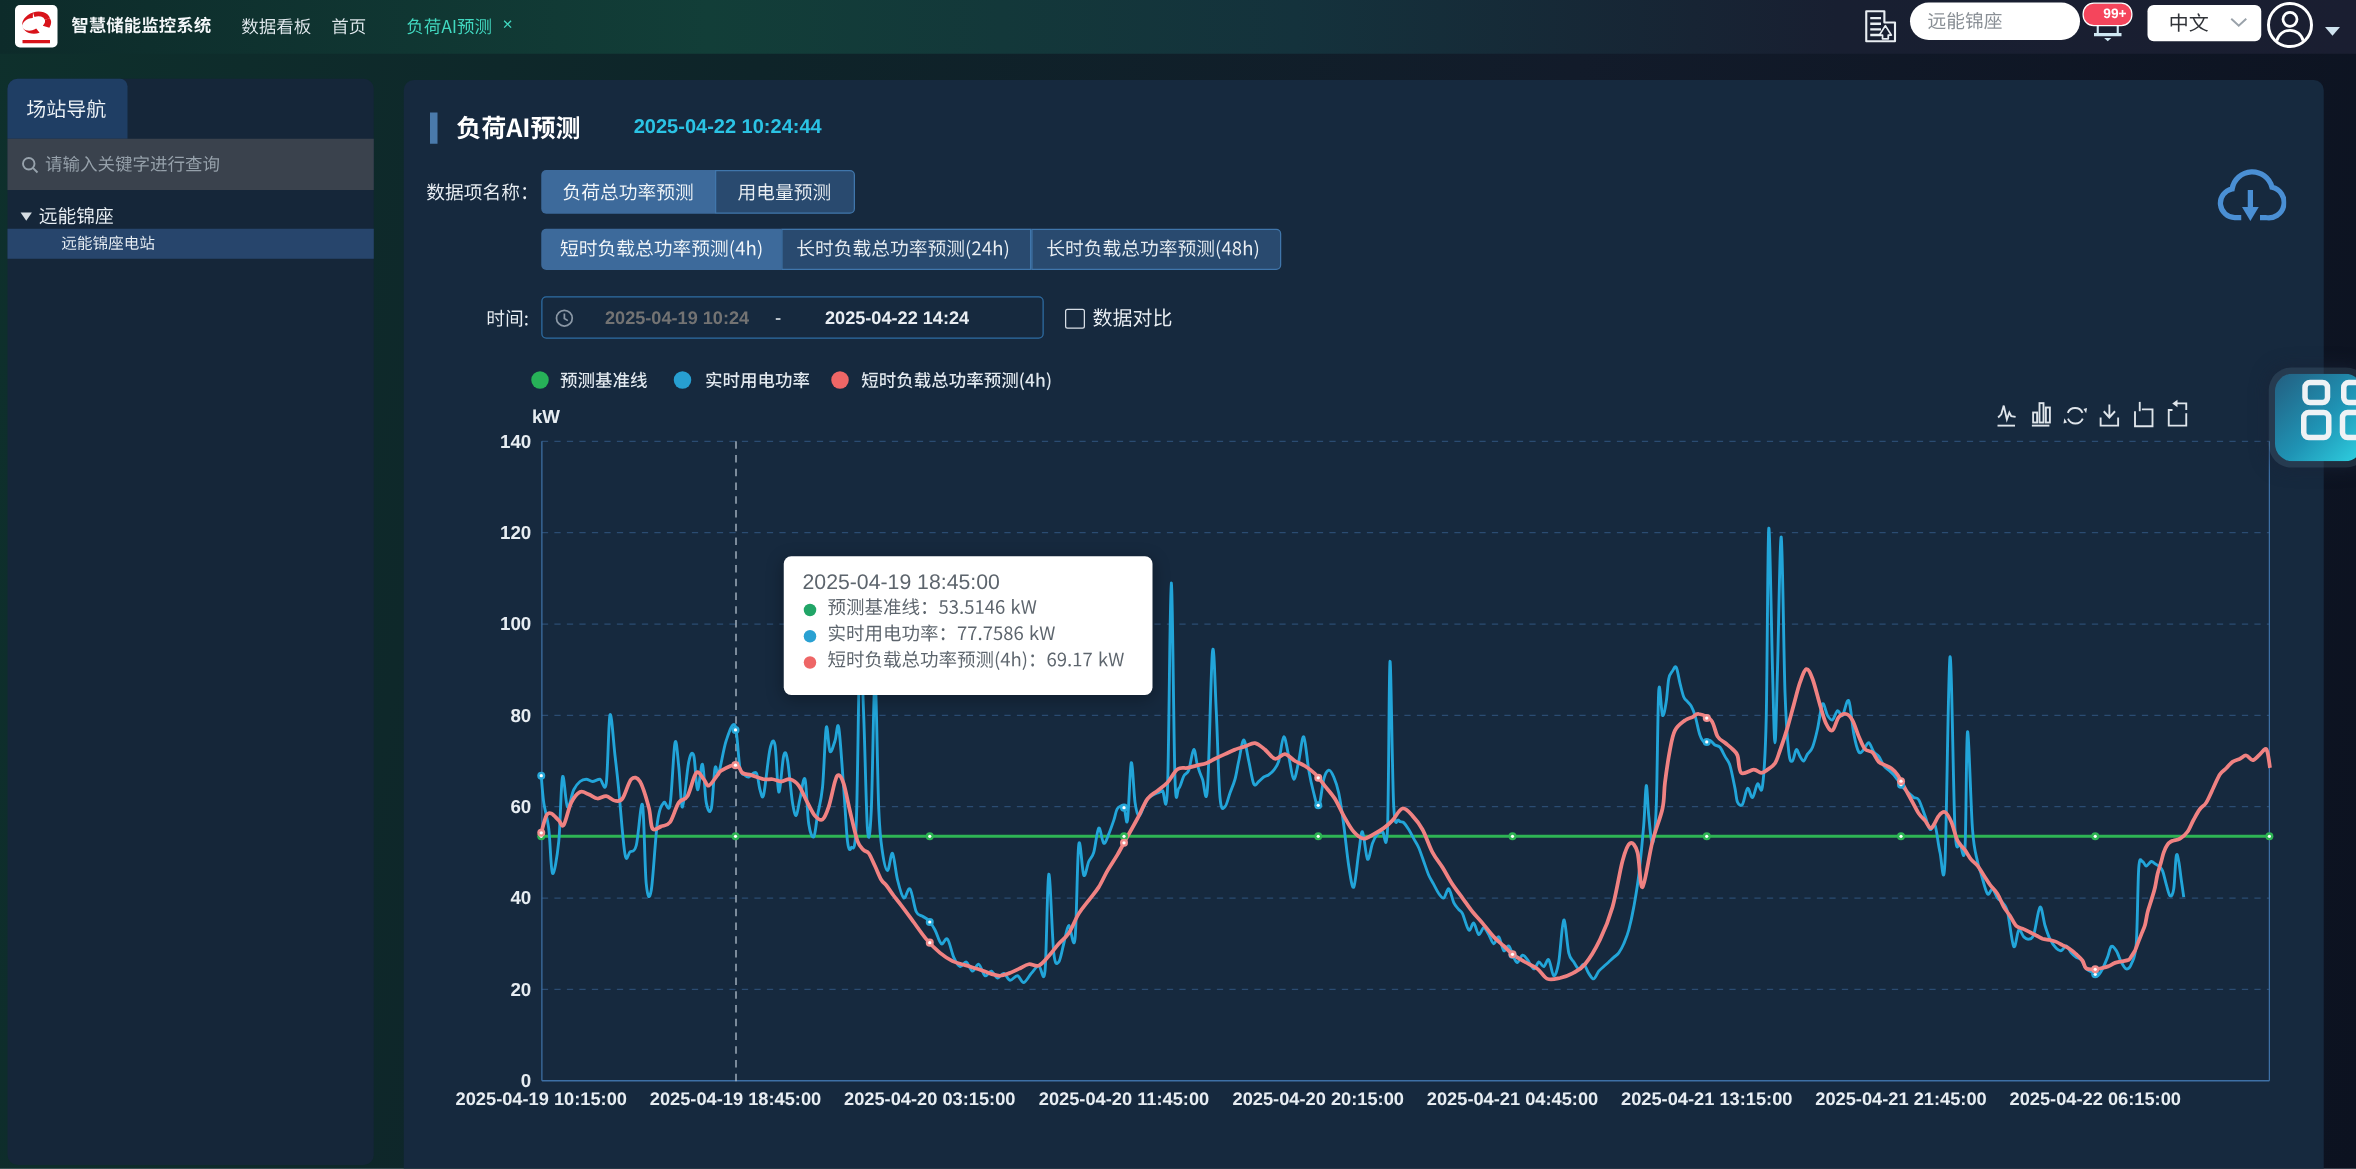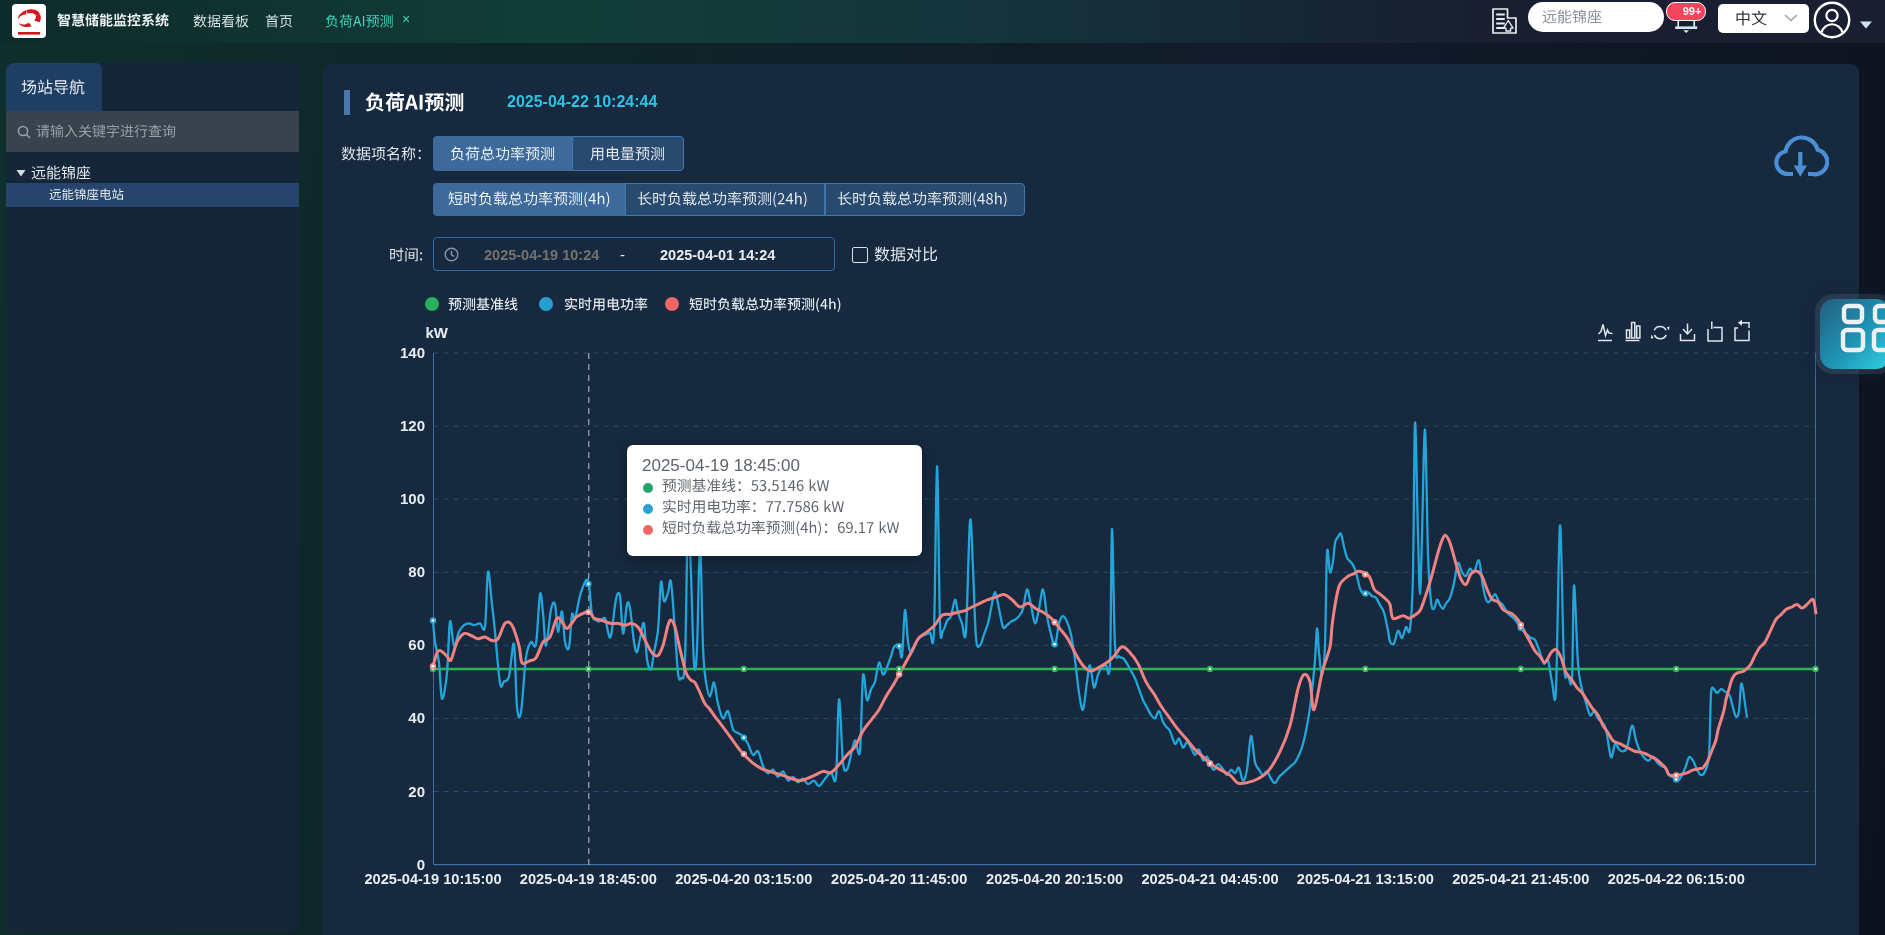--- a/index.html
+++ b/index.html
@@ -118,21 +118,21 @@
 <svg style="position:absolute;left:389px;top:247px;overflow:visible" width="36" height="18" viewBox="0 0 36 18">
     <path transform="translate(0,13.2)" d="M7.1 -6.8C7.9 -5.6 8.9 -4.0 9.4 -3.1L10.4 -3.7C9.9 -4.6 8.8 -6.1 8.0 -7.3ZM4.9 -6.0V-2.6H2.3V-6.0ZM4.9 -7.0H2.3V-10.3H4.9ZM1.2 -11.3V-0.4H2.3V-1.6H5.9V-11.3ZM11.5 -12.5V-9.6H6.6V-8.5H11.5V-0.5C11.5 -0.2 11.3 -0.1 11.0 -0.1C10.7 -0.1 9.6 -0.1 8.4 -0.1C8.6 0.2 8.8 0.7 8.8 1.1C10.3 1.1 11.3 1.0 11.8 0.8C12.4 0.7 12.6 0.3 12.6 -0.5V-8.5H14.4V-9.6H12.6V-12.5Z M16.4 -9.2V1.2H17.5V-9.2ZM16.6 -11.9C17.3 -11.2 18.1 -10.3 18.4 -9.7L19.3 -10.3C19.0 -10.9 18.2 -11.8 17.5 -12.4ZM20.7 -4.4H24.3V-2.4H20.7ZM20.7 -7.4H24.3V-5.4H20.7ZM19.7 -8.3V-1.5H25.4V-8.3ZM20.3 -11.8V-10.7H27.5V-0.2C27.5 0.0 27.5 0.1 27.3 0.1C27.1 0.1 26.5 0.1 25.8 0.1C26.0 0.4 26.1 0.9 26.2 1.1C27.1 1.1 27.8 1.1 28.2 0.9C28.6 0.8 28.7 0.5 28.7 -0.2V-11.8Z M32.1 -5.8C32.6 -5.8 33.1 -6.3 33.1 -6.9C33.1 -7.5 32.6 -7.9 32.1 -7.9C31.5 -7.9 31.1 -7.5 31.1 -6.9C31.1 -6.3 31.5 -5.8 32.1 -5.8ZM32.1 0.2C32.6 0.2 33.1 -0.2 33.1 -0.8C33.1 -1.5 32.6 -1.9 32.1 -1.9C31.5 -1.9 31.1 -1.5 31.1 -0.8C31.1 -0.2 31.5 0.2 32.1 0.2Z" fill="#e9eef3"></path>
   </svg>
 <div class="abs" style="left:433px;top:237px;width:402px;height:34px;border:1px solid #2e6da4;border-radius:4px;box-sizing:border-box;"></div>
 <svg class="abs" style="left:444px;top:247px" width="15" height="15" viewBox="0 0 15 15">
 <circle cx="7.5" cy="7.5" r="6.3" fill="none" stroke="#8a97a5" stroke-width="1.4"></circle>
 <path d="M7.5 3.8 V7.8 L10.3 9.5" fill="none" stroke="#8a97a5" stroke-width="1.4"></path>
   </svg>
 <div class="abs" style="left:484px;top:247px;width:140px;color:#737373;font-size:14.5px;font-weight:bold;">2025-04-19 10:24</div>
 <div class="abs" style="left:620px;top:246px;color:#e9eef3;font-size:15px;">-</div>
-<div class="abs" style="left:660px;top:247px;width:140px;color:#e9eef3;font-size:14.5px;font-weight:bold;">2025-04-01 14:24</div>
+<div class="abs" style="left:660px;top:247px;width:140px;color:#e9eef3;font-size:14.5px;font-weight:bold;">2025-04-22 14:24</div>
 <div class="abs" style="left:852px;top:247px;width:14px;height:14px;border:1.5px solid #d7dee6;border-radius:2px;"></div>
 <svg style="position:absolute;left:874px;top:246px;overflow:visible" width="66" height="19" viewBox="0 0 66 19">
     <path transform="translate(0,14.1)" d="M7.1 -13.1C6.8 -12.5 6.3 -11.6 5.9 -11.0L6.7 -10.6C7.1 -11.2 7.6 -12.0 8.1 -12.7ZM1.4 -12.7C1.8 -12.0 2.3 -11.1 2.4 -10.6L3.3 -11.0C3.2 -11.6 2.7 -12.4 2.3 -13.0ZM6.6 -4.2C6.2 -3.3 5.7 -2.6 5.1 -2.0C4.5 -2.3 3.8 -2.6 3.2 -2.9C3.5 -3.3 3.7 -3.7 4.0 -4.2ZM1.8 -2.4C2.5 -2.1 3.4 -1.7 4.2 -1.3C3.2 -0.6 2.0 -0.1 0.7 0.2C0.9 0.4 1.1 0.9 1.2 1.2C2.7 0.8 4.1 0.1 5.2 -0.8C5.7 -0.5 6.2 -0.2 6.6 0.1L7.4 -0.7C7.0 -0.9 6.5 -1.2 6.0 -1.5C6.8 -2.4 7.5 -3.6 7.9 -4.9L7.3 -5.2L7.1 -5.2H4.4L4.8 -6.0L3.7 -6.2C3.6 -5.9 3.5 -5.5 3.3 -5.2H1.1V-4.2H2.8C2.5 -3.5 2.1 -2.9 1.8 -2.4ZM4.1 -13.5V-10.5H0.8V-9.5H3.7C3.0 -8.4 1.7 -7.4 0.6 -7.0C0.9 -6.7 1.1 -6.3 1.3 -6.0C2.3 -6.6 3.3 -7.5 4.1 -8.4V-6.5H5.2V-8.6C6.0 -8.1 7.0 -7.3 7.4 -7.0L8.0 -7.8C7.7 -8.1 6.3 -9.0 5.5 -9.5H8.5V-10.5H5.2V-13.5ZM10.1 -13.3C9.7 -10.5 8.9 -7.8 7.7 -6.1C8.0 -6.0 8.4 -5.6 8.6 -5.4C9.0 -6.0 9.4 -6.7 9.7 -7.5C10.0 -5.9 10.5 -4.4 11.1 -3.2C10.2 -1.7 9.0 -0.5 7.2 0.4C7.4 0.6 7.8 1.1 7.9 1.3C9.5 0.4 10.8 -0.7 11.7 -2.1C12.5 -0.7 13.5 0.4 14.7 1.1C14.9 0.8 15.3 0.4 15.6 0.2C14.2 -0.5 13.2 -1.7 12.3 -3.2C13.2 -4.8 13.7 -6.8 14.1 -9.2H15.2V-10.3H10.6C10.8 -11.2 11.0 -12.2 11.2 -13.1ZM12.9 -9.2C12.7 -7.4 12.3 -5.8 11.7 -4.4C11.1 -5.9 10.7 -7.5 10.4 -9.2Z M23.7 -3.8V1.3H24.8V0.6H29.7V1.2H30.8V-3.8H27.7V-5.8H31.3V-6.8H27.7V-8.6H30.8V-12.7H22.3V-7.9C22.3 -5.4 22.2 -1.9 20.5 0.6C20.8 0.7 21.3 1.1 21.5 1.3C22.8 -0.7 23.3 -3.4 23.4 -5.8H26.6V-3.8ZM23.5 -11.7H29.6V-9.6H23.5ZM23.5 -8.6H26.6V-6.8H23.5L23.5 -7.9ZM24.8 -0.4V-2.8H29.7V-0.4ZM18.7 -13.4V-10.2H16.7V-9.1H18.7V-5.6C17.8 -5.3 17.1 -5.1 16.5 -4.9L16.8 -3.8L18.7 -4.4V-0.2C18.7 0.0 18.6 0.1 18.4 0.1C18.2 0.1 17.6 0.1 16.9 0.1C17.0 0.4 17.2 0.9 17.2 1.2C18.2 1.2 18.9 1.1 19.2 0.9C19.6 0.8 19.8 0.4 19.8 -0.2V-4.7L21.6 -5.3L21.5 -6.4L19.8 -5.9V-9.1H21.6V-10.2H19.8V-13.4Z M40.0 -6.3C40.8 -5.2 41.5 -3.6 41.8 -2.7L42.8 -3.2C42.6 -4.2 41.8 -5.6 41.0 -6.8ZM33.5 -7.2C34.4 -6.4 35.5 -5.3 36.4 -4.3C35.4 -2.2 34.2 -0.7 32.7 0.3C33.0 0.5 33.4 1.0 33.6 1.2C35.0 0.2 36.3 -1.3 37.3 -3.2C38.0 -2.4 38.6 -1.5 39.0 -0.8L39.9 -1.7C39.5 -2.5 38.7 -3.5 37.8 -4.5C38.6 -6.3 39.1 -8.5 39.4 -11.1L38.6 -11.3L38.4 -11.3H33.1V-10.2H38.0C37.8 -8.4 37.4 -6.9 36.9 -5.5C36.1 -6.4 35.2 -7.2 34.3 -8.0ZM44.2 -13.4V-9.6H39.7V-8.4H44.2V-0.4C44.2 -0.1 44.1 0.0 43.9 0.0C43.6 0.0 42.7 0.0 41.7 0.0C41.8 0.4 42.0 0.9 42.1 1.3C43.4 1.3 44.3 1.2 44.7 1.0C45.2 0.8 45.4 0.4 45.4 -0.4V-8.4H47.3V-9.6H45.4V-13.4Z M50.0 1.2C50.4 0.9 51.0 0.6 55.3 -0.8C55.3 -1.1 55.2 -1.6 55.3 -2.0L51.3 -0.8V-7.3H55.3V-8.5H51.3V-13.3H50.1V-1.1C50.1 -0.4 49.7 -0.0 49.4 0.1C49.6 0.4 49.9 0.9 50.0 1.2ZM56.5 -13.4V-1.4C56.5 0.4 57.0 0.9 58.5 0.9C58.8 0.9 60.7 0.9 61.0 0.9C62.6 0.9 62.9 -0.2 63.1 -3.4C62.7 -3.5 62.2 -3.8 61.9 -4.0C61.8 -1.0 61.7 -0.3 60.9 -0.3C60.5 -0.3 59.0 -0.3 58.6 -0.3C57.9 -0.3 57.8 -0.4 57.8 -1.4V-6.0C59.6 -7.0 61.5 -8.3 62.8 -9.4L61.8 -10.5C60.9 -9.5 59.3 -8.3 57.8 -7.3V-13.4Z" fill="#e9eef3"></path>
   </svg>
 <div class="abs" style="left:425px;top:297px;width:14px;height:14px;border-radius:7px;background:#27b158;"></div>
 <svg style="position:absolute;left:448px;top:297px;overflow:visible" width="72" height="17" viewBox="0 0 72 17">
     <path transform="translate(0,12.3)" d="M9.3 -6.8V-4.1C9.3 -2.7 8.9 -0.9 5.7 0.2C6.0 0.4 6.3 0.8 6.5 1.1C10.0 -0.2 10.5 -2.3 10.5 -4.1V-6.8ZM10.1 -1.1C11.0 -0.4 12.1 0.6 12.6 1.2L13.5 0.3C13.0 -0.3 11.8 -1.2 11.0 -1.9ZM1.1 -8.3C1.9 -7.9 2.9 -7.2 3.6 -6.6H0.5V-5.4H2.7V-0.3C2.7 -0.2 2.6 -0.1 2.4 -0.1C2.2 -0.1 1.6 -0.1 0.9 -0.1C1.1 0.2 1.3 0.8 1.3 1.1C2.3 1.1 2.9 1.1 3.4 0.9C3.8 0.7 3.9 0.4 3.9 -0.3V-5.4H5.1C4.9 -4.7 4.7 -4.0 4.5 -3.5L5.5 -3.3C5.9 -4.1 6.3 -5.3 6.6 -6.5L5.8 -6.7L5.6 -6.6H4.8L5.1 -7.0C4.8 -7.3 4.4 -7.6 3.9 -7.9C4.7 -8.6 5.6 -9.7 6.2 -10.7L5.4 -11.2L5.2 -11.2H0.8V-10.0H4.3C3.9 -9.5 3.4 -8.9 3.0 -8.5L1.8 -9.2ZM6.9 -8.8V-2.1H8.2V-7.6H11.7V-2.2H13.0V-8.8H10.3L10.7 -10.1H13.5V-11.2H6.4V-10.1H9.3C9.2 -9.7 9.1 -9.2 9.0 -8.8Z M20.8 -1.2C21.5 -0.5 22.3 0.5 22.6 1.1L23.5 0.5C23.1 -0.1 22.3 -1.0 21.6 -1.7ZM18.3 -11.0V-2.1H19.3V-10.1H22.1V-2.1H23.2V-11.0ZM26.0 -11.6V-0.2C26.0 -0.0 25.9 0.0 25.7 0.0C25.5 0.0 24.9 0.1 24.1 0.0C24.3 0.4 24.5 0.8 24.5 1.1C25.5 1.1 26.1 1.1 26.5 0.9C26.9 0.7 27.1 0.4 27.1 -0.3V-11.6ZM24.1 -10.5V-2.1H25.1V-10.5ZM20.2 -9.2V-4.0C20.2 -2.4 19.9 -0.7 17.7 0.4C17.8 0.5 18.1 1.0 18.3 1.2C20.8 -0.0 21.2 -2.2 21.2 -4.0V-9.2ZM15.1 -10.7C15.8 -10.3 16.8 -9.6 17.3 -9.2L18.1 -10.3C17.6 -10.7 16.6 -11.3 15.8 -11.7ZM14.5 -7.0C15.2 -6.5 16.3 -5.9 16.8 -5.5L17.6 -6.6C17.0 -7.0 16.0 -7.5 15.2 -7.9ZM14.7 0.3 15.9 1.0C16.5 -0.3 17.2 -2.0 17.7 -3.5L16.6 -4.2C16.0 -2.6 15.3 -0.8 14.7 0.3Z M34.3 -3.7V-2.6H31.7C32.2 -3.1 32.6 -3.5 33.0 -4.0H37.2C38.0 -2.8 39.4 -1.7 40.7 -1.1C40.9 -1.4 41.3 -1.9 41.6 -2.1C40.5 -2.5 39.4 -3.2 38.6 -4.0H41.4V-5.1H38.8V-9.5H40.8V-10.6H38.8V-11.8H37.4V-10.6H32.6V-11.8H31.3V-10.6H29.2V-9.5H31.3V-5.1H28.6V-4.0H31.5C30.7 -3.1 29.5 -2.4 28.4 -1.9C28.7 -1.7 29.1 -1.2 29.3 -0.9C30.1 -1.3 30.9 -1.8 31.6 -2.5V-1.5H34.3V-0.3H29.7V0.8H40.4V-0.3H35.6V-1.5H38.4V-2.6H35.6V-3.7ZM32.6 -9.5H37.4V-8.7H32.6ZM32.6 -7.8H37.4V-6.9H32.6ZM32.6 -6.0H37.4V-5.1H32.6Z M42.6 -10.7C43.2 -9.7 44.0 -8.3 44.4 -7.4L45.7 -8.0C45.3 -8.9 44.4 -10.2 43.8 -11.2ZM42.6 -0.1 44.0 0.5C44.6 -0.8 45.3 -2.6 45.9 -4.2L44.7 -4.8C44.1 -3.1 43.2 -1.2 42.6 -0.1ZM48.2 -5.4H51.0V-3.8H48.2ZM48.2 -6.6V-8.2H51.0V-6.6ZM50.5 -11.2C50.8 -10.7 51.2 -9.9 51.5 -9.4H48.6C48.9 -10.0 49.1 -10.7 49.4 -11.4L48.2 -11.7C47.5 -9.5 46.3 -7.4 44.8 -6.1C45.1 -5.9 45.6 -5.4 45.8 -5.1C46.2 -5.6 46.6 -6.0 47.0 -6.6V1.2H48.2V0.2H55.4V-1.0H52.3V-2.6H54.9V-3.8H52.3V-5.4H54.9V-6.6H52.3V-8.2H55.2V-9.4H51.9L52.7 -9.8C52.5 -10.3 52.0 -11.1 51.6 -11.7ZM48.2 -2.6H51.0V-1.0H48.2Z M56.7 -0.9 57.0 0.4C58.3 -0.0 60.0 -0.6 61.6 -1.1L61.4 -2.2C59.7 -1.7 57.9 -1.1 56.7 -0.9ZM65.9 -10.9C66.5 -10.6 67.4 -10.0 67.8 -9.6L68.6 -10.4C68.1 -10.8 67.3 -11.3 66.6 -11.6ZM57.0 -5.9C57.2 -6.0 57.6 -6.0 59.1 -6.2C58.5 -5.4 58.0 -4.8 57.8 -4.6C57.3 -4.0 57.0 -3.7 56.7 -3.7C56.9 -3.3 57.0 -2.7 57.1 -2.5C57.4 -2.7 57.9 -2.8 61.4 -3.5C61.4 -3.8 61.4 -4.3 61.4 -4.6L58.9 -4.2C59.9 -5.4 60.9 -6.8 61.8 -8.2L60.7 -8.9C60.4 -8.4 60.1 -7.9 59.8 -7.4L58.3 -7.3C59.1 -8.4 59.9 -9.8 60.5 -11.2L59.2 -11.8C58.7 -10.2 57.7 -8.4 57.4 -7.9C57.1 -7.5 56.9 -7.2 56.6 -7.1C56.7 -6.7 57.0 -6.1 57.0 -5.9ZM68.3 -4.9C67.8 -4.1 67.1 -3.4 66.3 -2.7C66.2 -3.4 66.0 -4.2 65.9 -5.0L69.3 -5.7L69.1 -6.8L65.7 -6.2C65.6 -6.7 65.6 -7.3 65.5 -7.8L68.9 -8.3L68.7 -9.5L65.5 -9.0C65.4 -9.9 65.4 -10.9 65.4 -11.9H64.1C64.1 -10.8 64.1 -9.8 64.2 -8.8L62.0 -8.5L62.3 -7.3L64.3 -7.6C64.3 -7.1 64.4 -6.5 64.4 -6.0L61.8 -5.5L62.0 -4.3L64.6 -4.8C64.8 -3.7 65.0 -2.8 65.2 -1.9C64.0 -1.2 62.7 -0.6 61.3 -0.1C61.6 0.2 61.9 0.6 62.1 1.0C63.4 0.5 64.6 -0.1 65.7 -0.8C66.2 0.4 67.0 1.1 67.9 1.1C69.0 1.1 69.3 0.7 69.6 -0.9C69.3 -1.1 68.9 -1.4 68.6 -1.7C68.5 -0.5 68.4 -0.1 68.1 -0.1C67.6 -0.1 67.1 -0.6 66.7 -1.5C67.8 -2.4 68.7 -3.3 69.4 -4.4Z" fill="#e2e9ef"></path>
   </svg>
 <div class="abs" style="left:539px;top:297px;width:14px;height:14px;border-radius:7px;background:#279fd1;"></div>
 <svg style="position:absolute;left:564px;top:297px;overflow:visible" width="86" height="17" viewBox="0 0 86 17">

